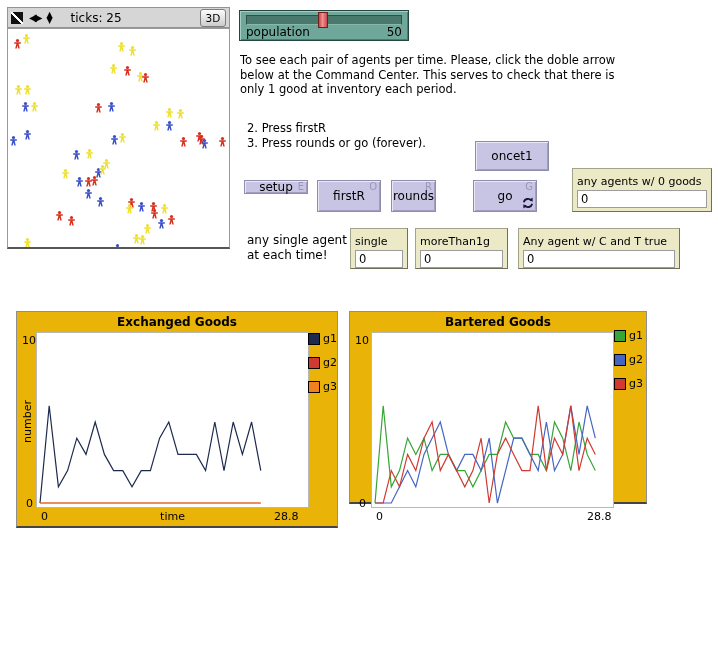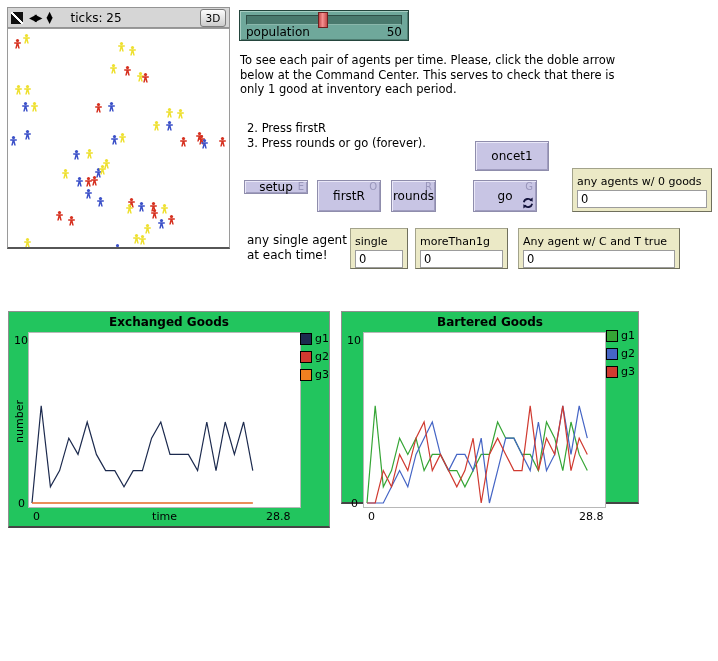--- a/index.html
+++ b/index.html
@@ -57,38 +57,38 @@
       padding:6px 4px;}
   .monitor .mlabel{font-size:11px;white-space:nowrap;overflow:hidden;}
   .monitor .mvalue{margin-top:2px;background:#fff;border:1px solid #9c9c9c;
       font-size:11.5px;line-height:14px;padding:1px 3px;}
   #mon-goods   {left:572px;top:168px;width:140px;height:44px;}
   #mon-single  {left:350px;top:228px;width:58px;height:41px;}
   #mon-morethan{left:415px;top:228px;width:93px;height:41px;}
   #mon-ct      {left:518px;top:228px;width:162px;height:41px;}
 
   
-  .plot-panel{position:absolute;background:#22c55e;border:1px solid #8f8f8f;
-      border-bottom:2px solid #454545;box-sizing:border-box;}
+  .plot-panel{position:absolute;background:#eab308;border:1px solid #8f8f8f;
+      border-bottom:2px solid #454545;box-sizing:border-box;margin-left:8px;}
   #plot0{left:8px;top:311px;width:322px;height:217px;}
   #plot1{left:341px;top:311px;width:298px;height:193px;}
   .plot-title{position:absolute;top:3px;left:0;right:0;text-align:center;
       font-weight:bold;font-size:12px;}
   .plot-white{position:absolute;background:#fff;border:1px solid #b8b8b8;box-sizing:border-box;}
   #plot0 .plot-white{left:19px;top:20px;width:273px;height:176px;}
   #plot1 .plot-white{left:21px;top:20px;width:243px;height:176px;}
   .ymax{position:absolute;left:5px;top:22px;font-size:11px;}
   .ymin{position:absolute;left:9px;top:185px;font-size:11px;}
   .ylab{position:absolute;left:4px;top:131px;font-size:11px;transform:rotate(-90deg);
       transform-origin:left top;white-space:nowrap;}
   .xrow{position:absolute;top:198px;font-size:11px;}
   #plot0 .xmin{left:24px;}  #plot1 .xmin{left:26px;}
   #plot0 .xlab{left:19px;width:273px;text-align:center;}
   #plot0 .xmax{left:257px;} #plot1 .xmax{left:237px;}
-  .legend{position:absolute;display:flex;flex-direction:column;gap:5px;}
+  .legend{position:absolute;display:flex;flex-direction:column;gap:11px;}
   #plot0 .legend{left:291px;top:20px;}
   #plot1 .legend{left:264px;top:17px;}
   .legend-item{display:flex;align-items:center;gap:3px;font-size:11px;}
   .swatch{width:12px;height:12px;border:1px solid #000;box-sizing:border-box;}
 </style>
 </head>
 <body>
 
 <div class="stage">
 

